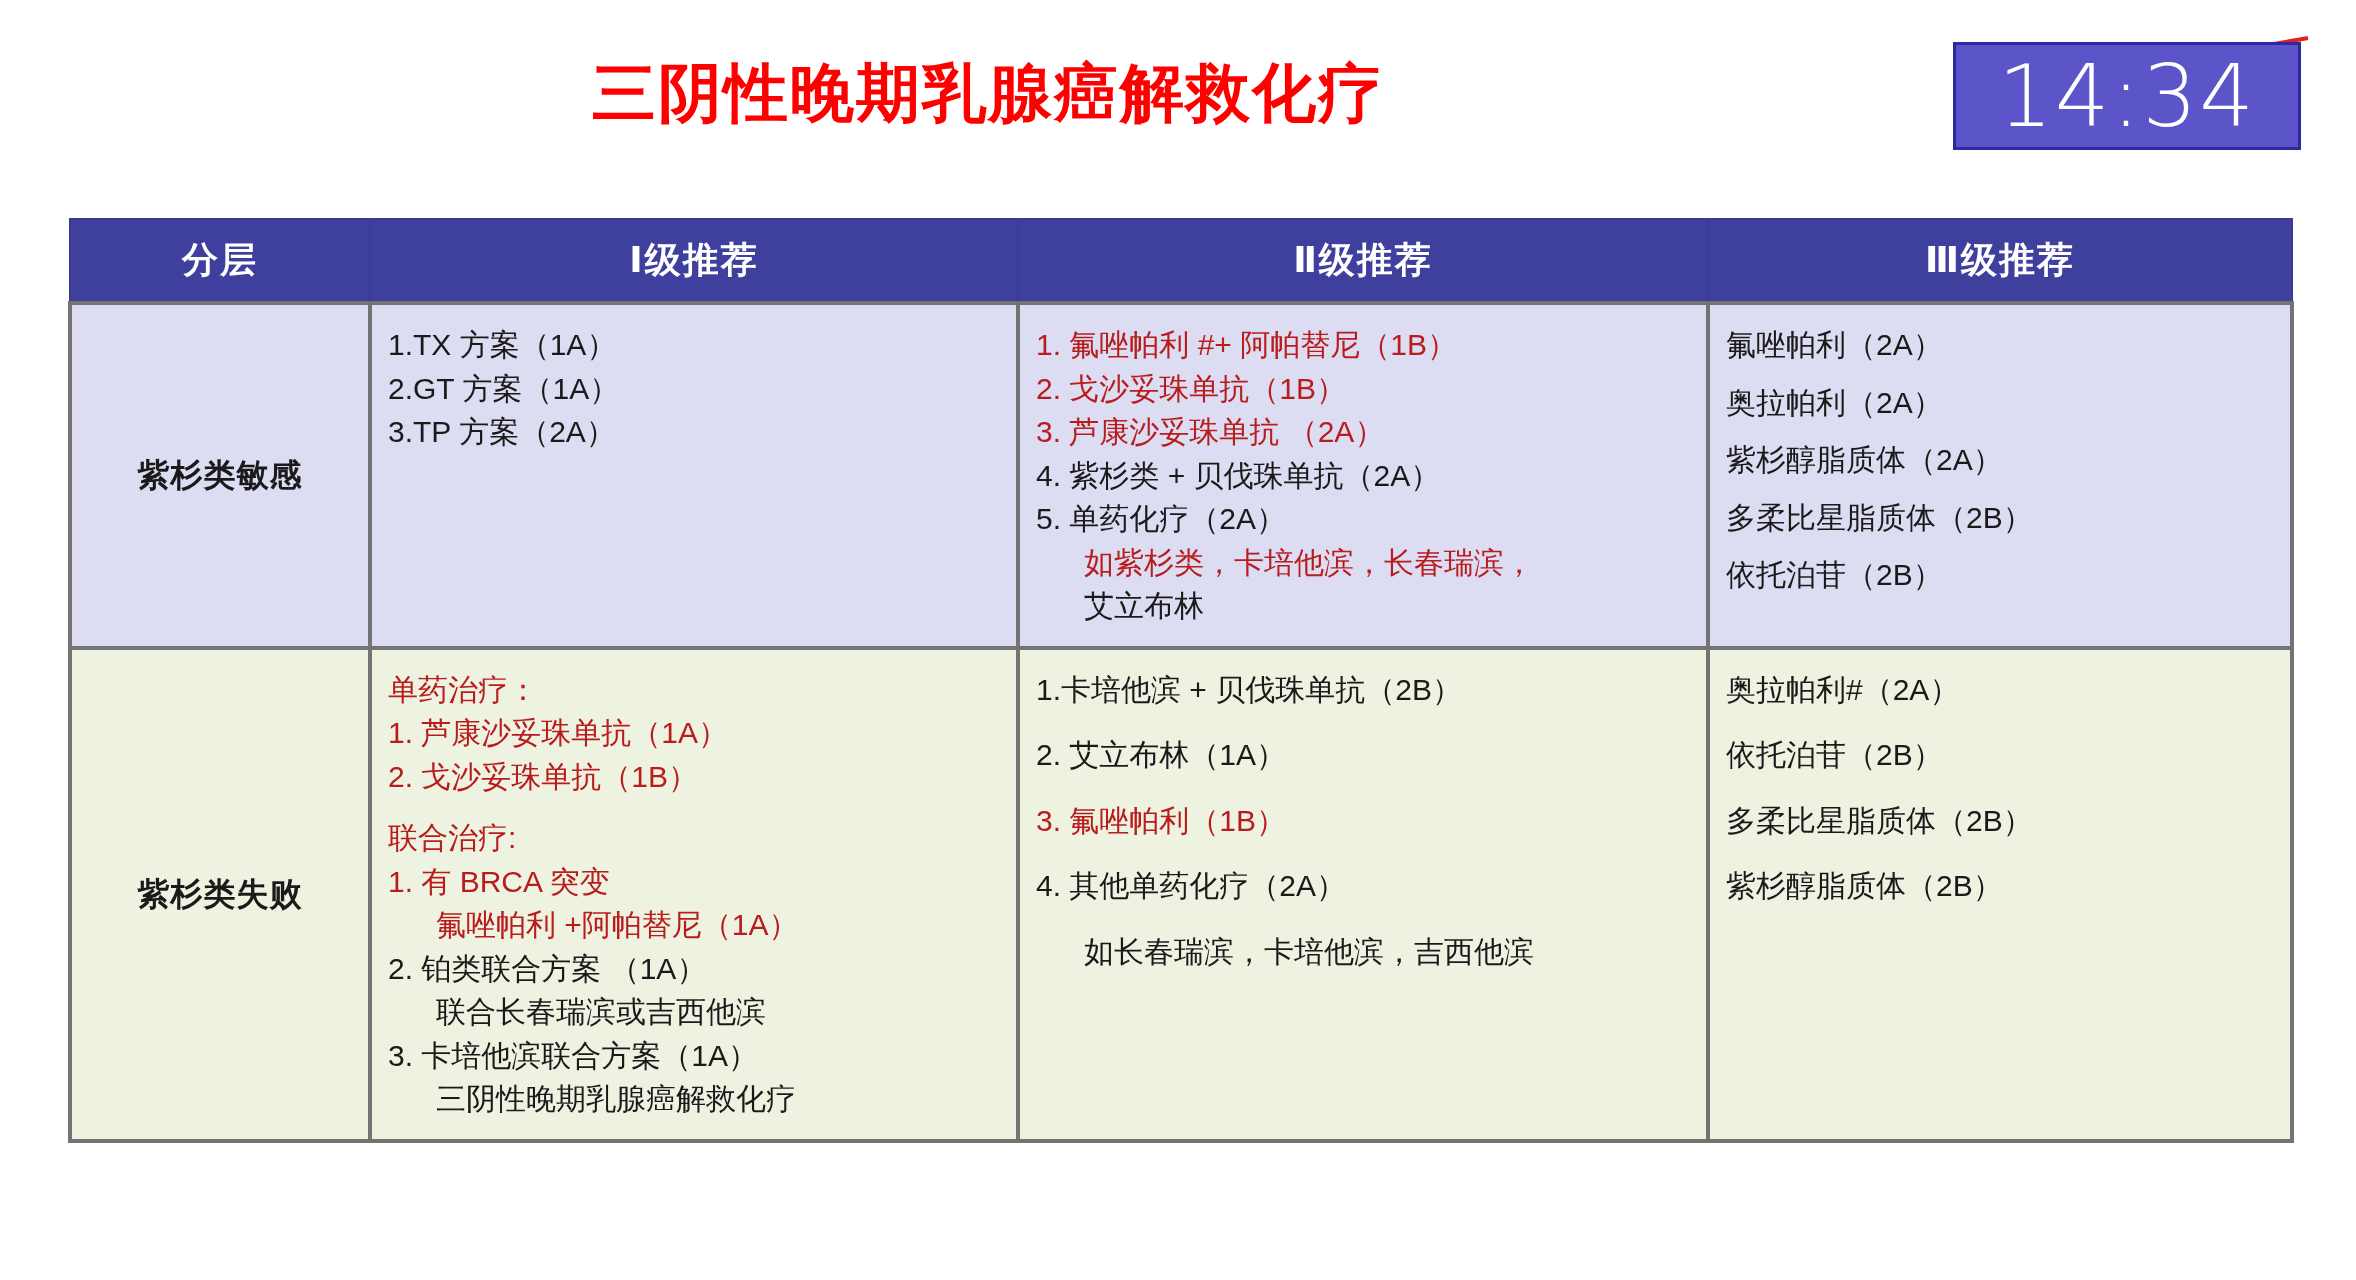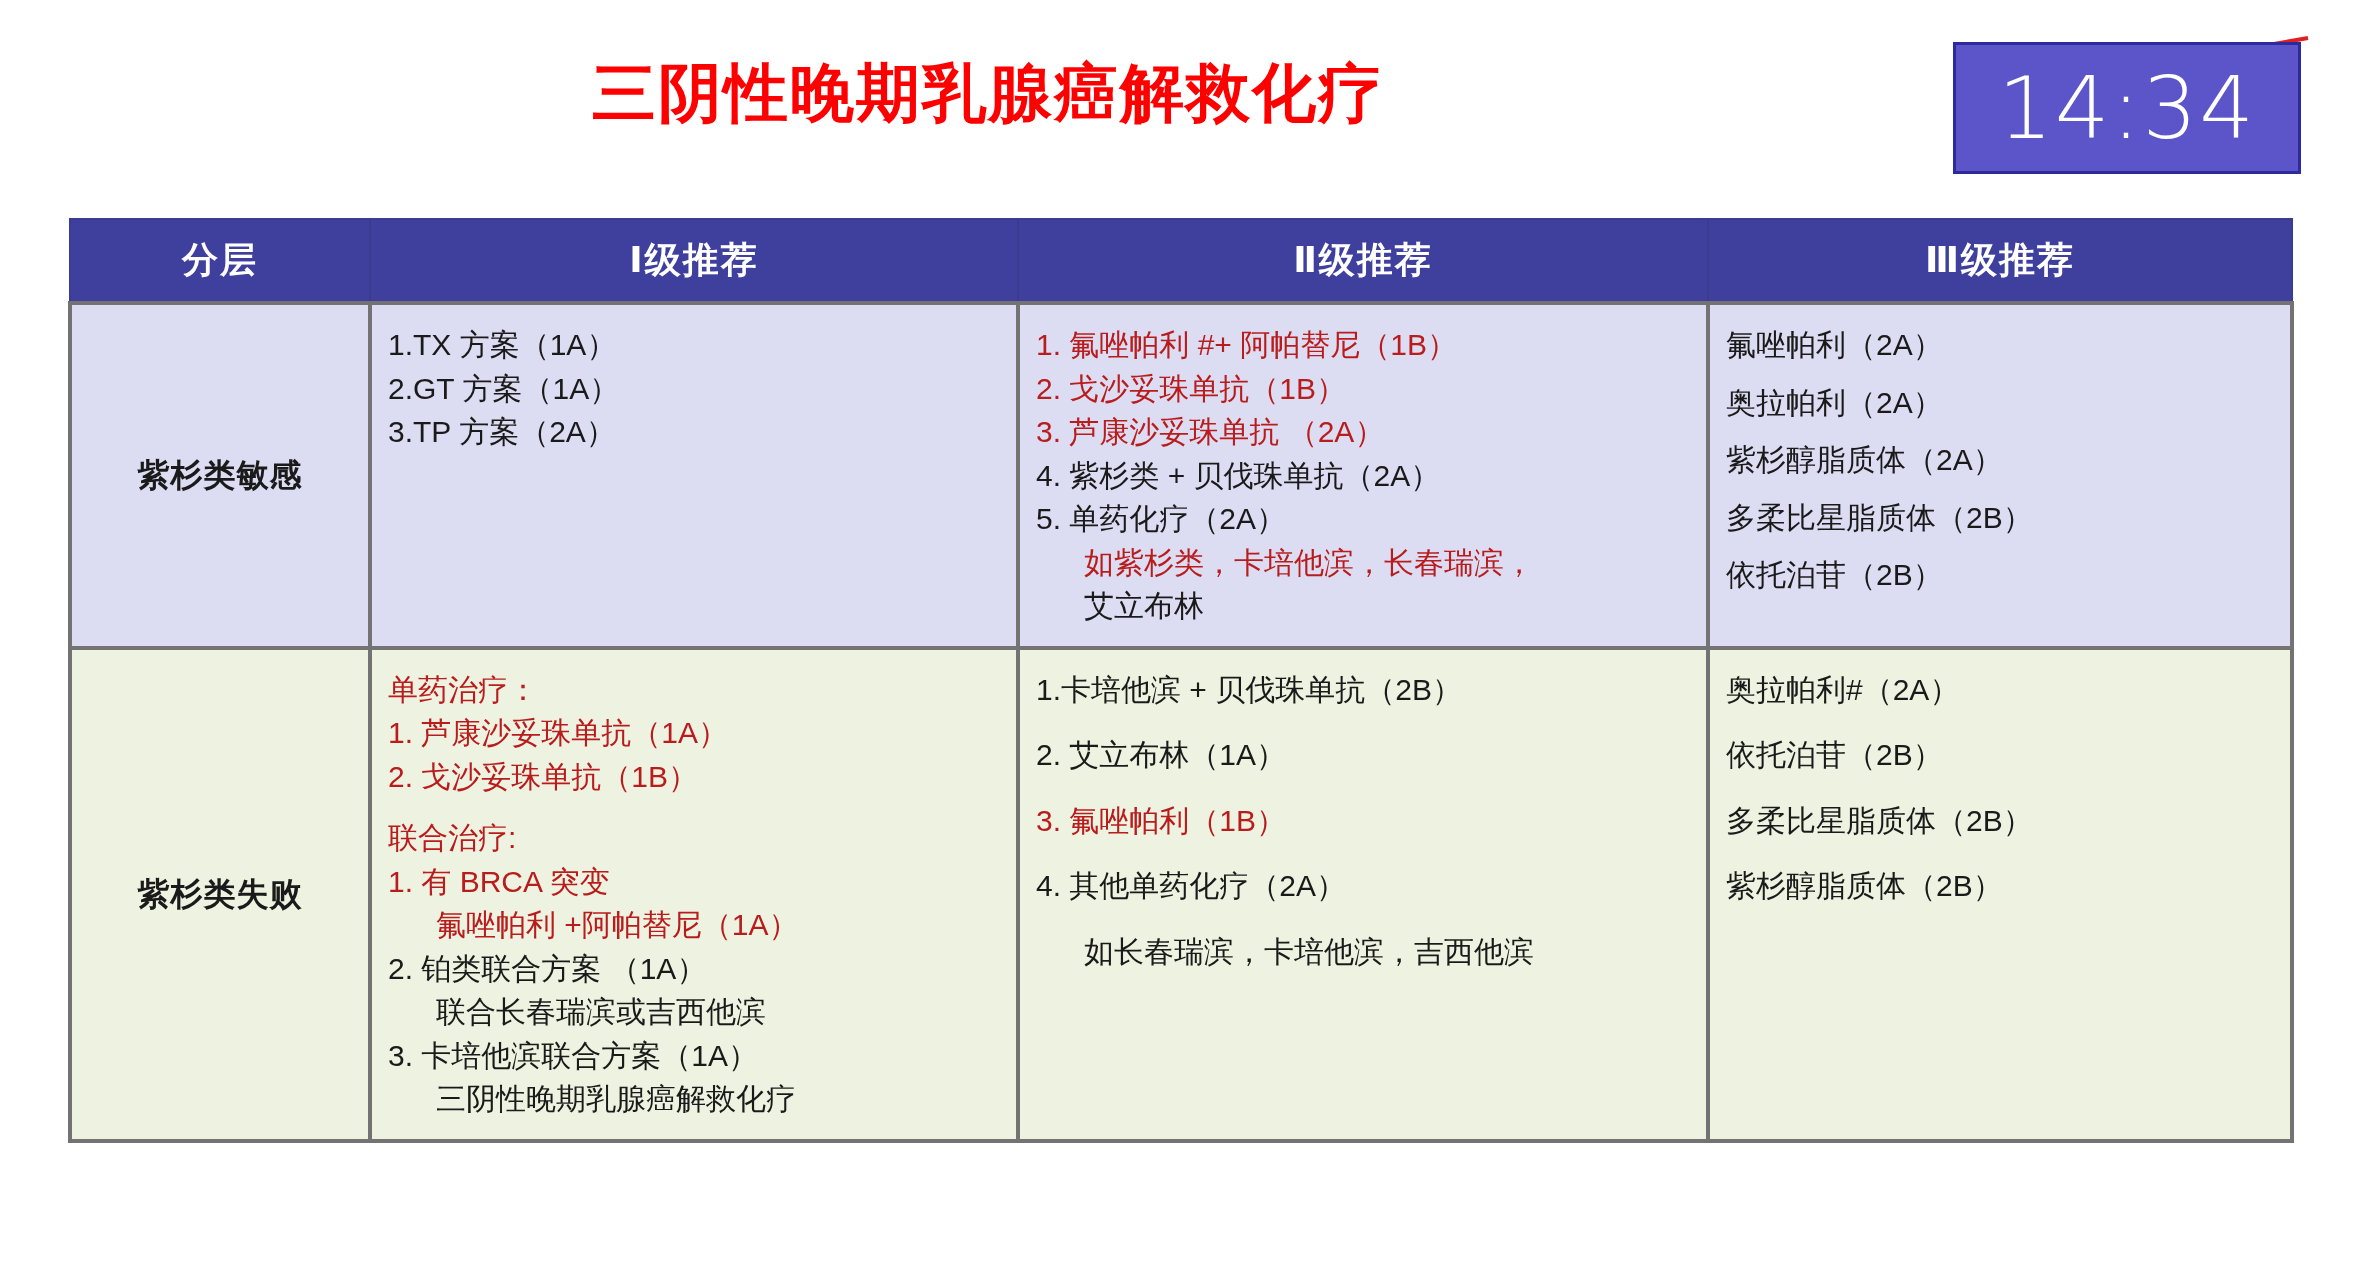--- a/index.html
+++ b/index.html
@@ -28,21 +28,21 @@
     letter-spacing: 2px;
     line-height: 1.1;
   }
 
   
   .clock-box {
     position: absolute;
     top: 42px;
     right: 55px;
     width: 348px;
-    height: 132px;
+    height: 108px;
     background: #5b55c9;
     border: 3px solid #2d2a9e;
     display: flex;
     align-items: center;
     justify-content: center;
     box-sizing: border-box;
   }
   .clock-text {
     color: #ffffff;
     font-size: 86px;

